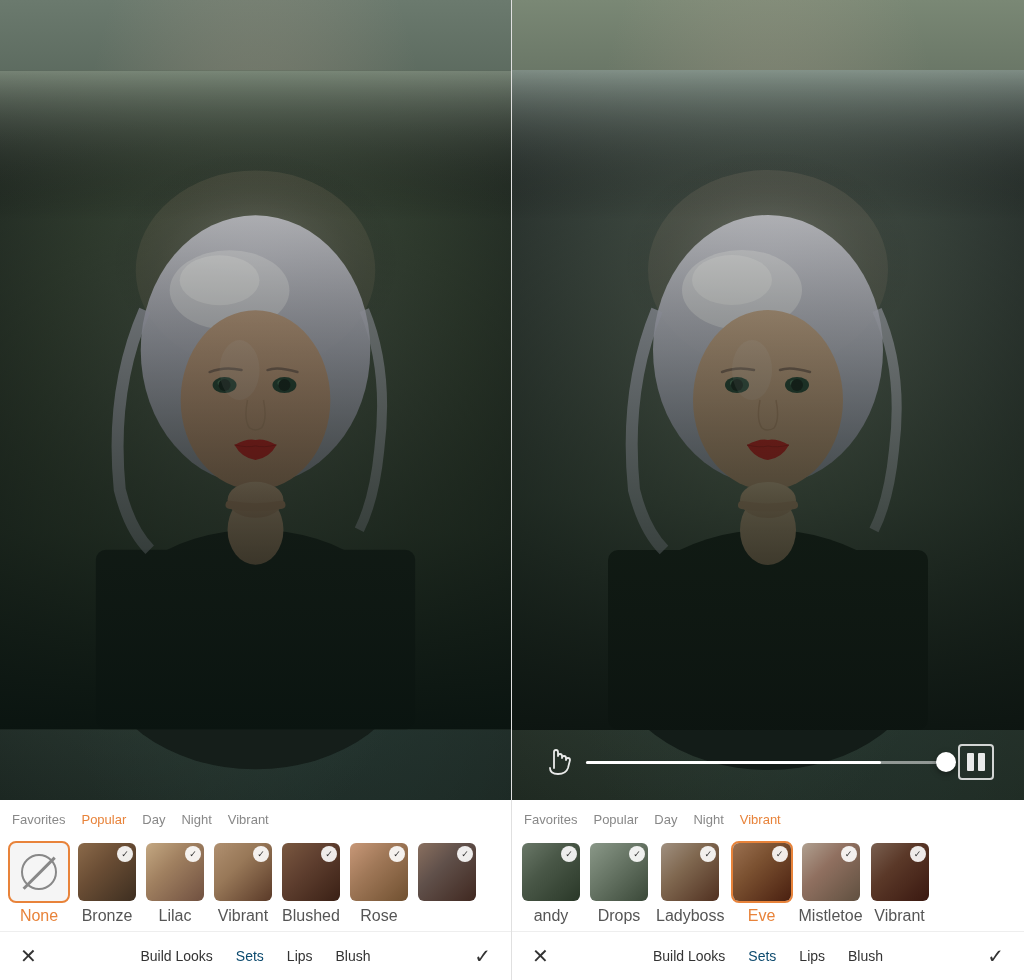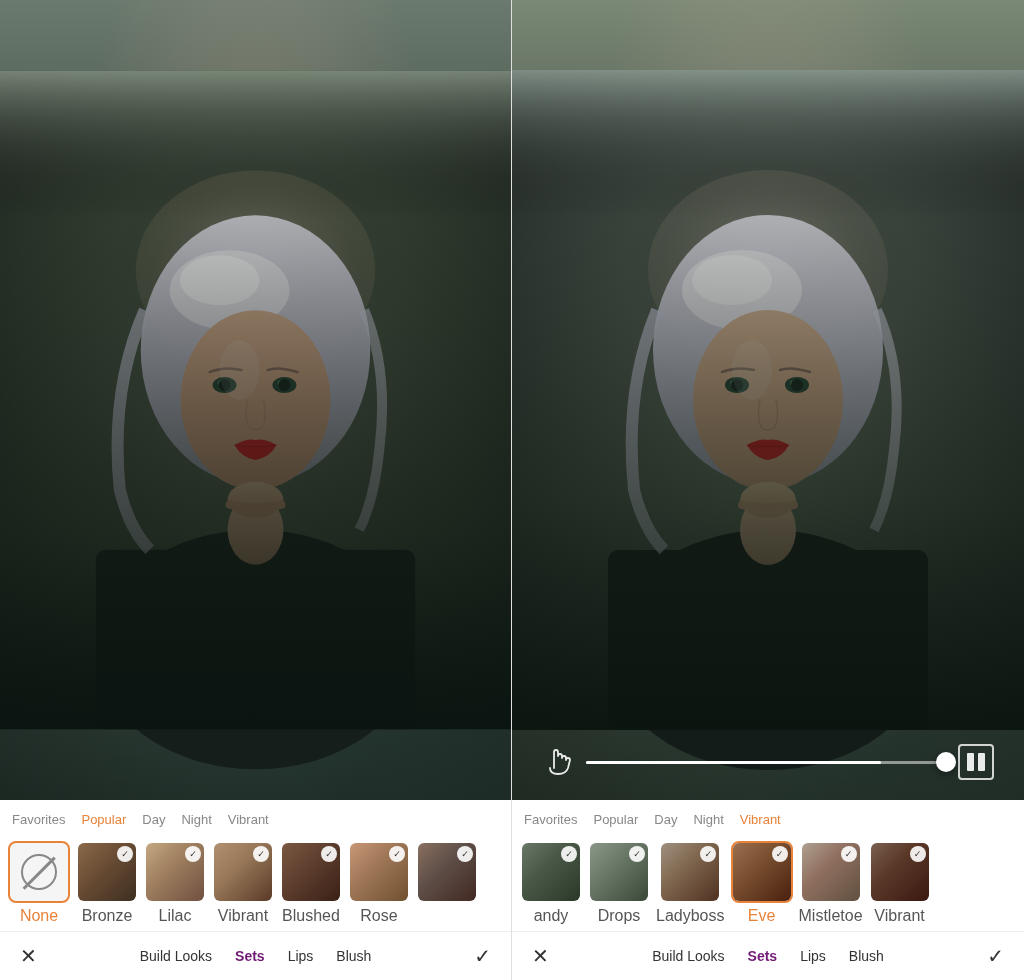--- a/index.html
+++ b/index.html
@@ -249,22 +249,22 @@
     }
 
     .toolbar-item {
       font-size: 14px;
       color: #333;
       font-weight: 400;
       cursor: pointer;
     }
 
     .toolbar-item.active {
-      color: #701a75;
-      font-weight: 700;
+      color: #0c4a6e;
+      font-weight: 400;
     }
 
     .toolbar-check {
       font-size: 20px;
       color: #333;
       cursor: pointer;
     }
 
     
     .portrait-svg {

